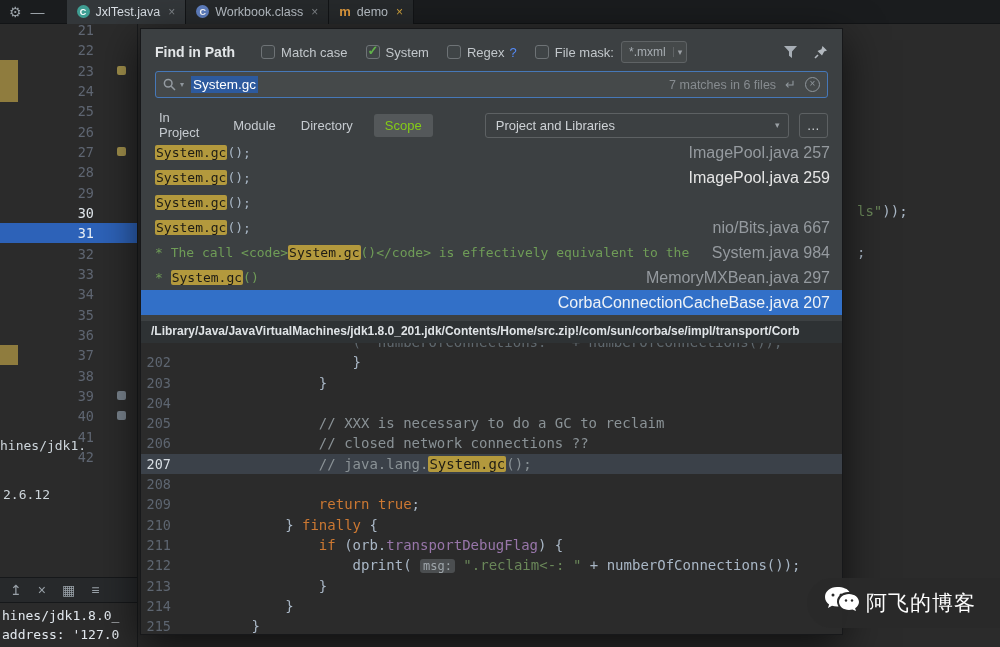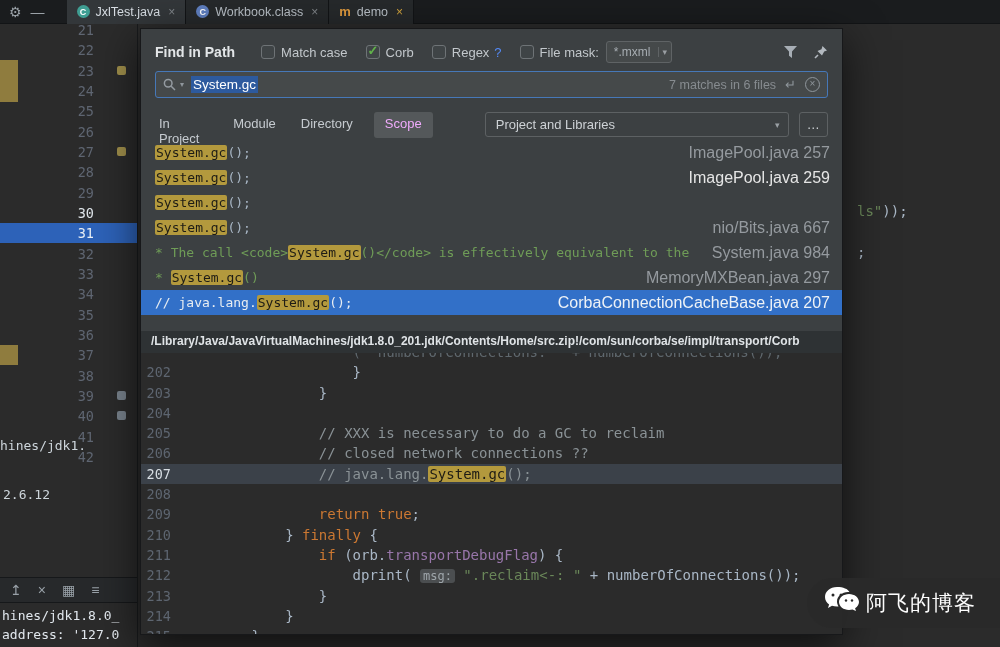--- a/index.html
+++ b/index.html
@@ -67,38 +67,38 @@
   .hicon + .hicon { margin-left:16px; }
 
   .searchrow { margin:2px 14px 0; }
   .sfield { display:flex; align-items:center; height:27px; background:#45494a; border:1px solid #4678b8; border-radius:3px; padding:0 7px; }
   .schev { color:#8f969c; font-size:8px; margin:0 7px 0 4px; }
   .sval { font-size:13.5px; color:#ffffff; background:#2d5a9e; padding:1px 2px; }
   .shint { font-size:12.5px; color:#878c90; margin-left:auto; }
   .senter { color:#8f969c; font-size:13px; margin:0 9px; }
   .sclear { width:15px; height:15px; border:1.5px solid #8f969c; border-radius:50%; color:#8f969c; font-size:10px; line-height:12px; text-align:center; }
 
-  .scoperow { margin:14px 14px 0; height:26px; display:flex; }
+  .scoperow { margin:14px 14px 0; height:26px; display:flex; align-items:center; }
   .scopetab { font-size:13px; color:#c6cbd0; margin-right:17px; padding:4px 4px; }
-  .scopetab.active { background:#54585a; border-radius:3px; padding:4px 11px; color:#f0abfc; margin-right:4px; }
+  .scopetab.active { background:#54585a; border-radius:3px; padding:4px 11px; color:#84cc16; margin-right:4px; }
   .sdrop { margin-left:48px; width:310px; height:25px; border:1px solid #5d6163; border-radius:3px; display:flex; align-items:center; }
   .sdropval { font-size:13px; color:#ced2d6; padding-left:10px; }
   .sdropchev { margin-left:auto; padding-right:8px; color:#9aa0a5; font-size:9px; }
   .sbrowse { margin-left:10px; width:30px; height:25px; border:1px solid #5d6163; border-radius:3px; color:#ced2d6; font-size:13px; display:flex; align-items:center; justify-content:center; }
 
   .results { margin-top:2px; height:175px; overflow:hidden; }
   .frow { height:25px; line-height:25px; display:flex; align-items:center; padding-left:14px; font-family:"DejaVu Sans Mono", monospace; font-size:13px; white-space:pre; }
   .frow.selected { background:#3270c8; }
   .frow-code { white-space:pre; }
   .frow-file { margin-left:auto; padding-right:12px; font-family:"Liberation Sans", sans-serif; font-size:16px; }
   .frow-file.normal { color:#959a9f; }
   .frow-file.dim { color:#e5e5e5; }
   .frow-file.selected { color:#eef2f6; }
 
-  .pathbar { margin-top:16px; height:22px; background:#2e3234; color:#dfe3e6; font-size:12px; font-weight:bold; padding:3px 10px; white-space:nowrap; overflow:hidden; }
+  .pathbar { margin-top:6px; height:22px; background:#2e3234; color:#dfe3e6; font-size:12px; font-weight:bold; padding:3px 10px; white-space:nowrap; overflow:hidden; }
 
   .preview { flex:1; background:#2b2b2b; overflow:hidden; font-family:"DejaVu Sans Mono", monospace; font-size:14px; position:relative; }
   .pline { height:20.3px; line-height:20.3px; white-space:pre; }
   .pline.partial { margin-top:-11px; }
   .pline.cur { background:#3b4149; }
   .pnum { display:inline-block; width:30px; text-align:right; margin-right:13px; color:#5d6570; font-size:13.5px; }
   .pline.cur .pnum { color:#d7dde3; }
 
   
   .watermark { position:absolute; right:0; bottom:19px; height:50px; background:rgba(41,41,41,.94); border-radius:25px 0 0 25px; z-index:30; display:flex; align-items:center; gap:5px; padding:0 24px 0 16px; }
@@ -179,21 +179,21 @@
 <div class="popup">
 
   <div class="fp-header">
     <span class="fp-title">Find in Path</span>
     <span class="cbgrp">
       <span class="cbox"></span>
       <span class="cblabel">Match case</span>
     </span>
     <span class="cbgrp">
       <span class="cbox checked"></span>
-      <span class="cblabel">Corb</span>
+      <span class="cblabel">System</span>
     </span>
     <span class="cbgrp">
       <span class="cbox"></span>
       <span class="cblabel">Regex</span>
       <span class="qmark">?</span>
     </span>
     <span class="cbgrp" style="margin-right:0;">
       <span class="cbox"></span>
       <span class="cblabel">File mask:</span>
       <span class="maskcombo">
@@ -243,21 +243,21 @@
     <span class="sbrowse">…</span>
   </div>
 
   <div class="results">
       <div class="frow"><span class="frow-code"><span class="seg-match">System.gc</span><span class="seg-default">();</span></span><span class="frow-file normal">ImagePool.java 257</span></div>
       <div class="frow"><span class="frow-code"><span class="seg-match">System.gc</span><span class="seg-default">();</span></span><span class="frow-file dim">ImagePool.java 259</span></div>
       <div class="frow"><span class="frow-code"><span class="seg-match">System.gc</span><span class="seg-default">();</span></span></div>
       <div class="frow"><span class="frow-code"><span class="seg-match">System.gc</span><span class="seg-default">();</span></span><span class="frow-file normal">nio/Bits.java 667</span></div>
       <div class="frow"><span class="frow-code"><span class="seg-doc">* The call &lt;code&gt;</span><span class="seg-match">System.gc</span><span class="seg-doc">()&lt;/code&gt; is effectively equivalent to the</span></span><span class="frow-file normal">System.java 984</span></div>
       <div class="frow"><span class="frow-code"><span class="seg-doc">* </span><span class="seg-match">System.gc</span><span class="seg-doc">()</span></span><span class="frow-file normal">MemoryMXBean.java 297</span></div>
-      <div class="frow selected"><span class="frow-code"><span class="seg-selcode">// java.lang.</span><span class="seg-match">System.gc</span><span class="seg-selcode">();</span></span><span class="frow-file selected">CorbaConnectionCacheBase.java 207</span></div>
+      <div class="frow selected"><span class="frow-file selected">CorbaConnectionCacheBase.java 207</span></div>
     </div>
 
   <div class="pathbar">/Library/Java/JavaVirtualMachines/jdk1.8.0_201.jdk/Contents/Home/src.zip!/com/sun/corba/se/impl/transport/Corb</div>
 
   <div class="preview">
     <div>
         <div class="pline partial"><span class="pnum"></span><span class="seg-dim">                    ( "numberOfConnections: " + numberOfConnections());</span></div>
         <div class="pline"><span class="pnum">202</span><span class="seg-default">                    }</span></div>
         <div class="pline"><span class="pnum">203</span><span class="seg-default">                }</span></div>
         <div class="pline"><span class="pnum">204</span></div>

